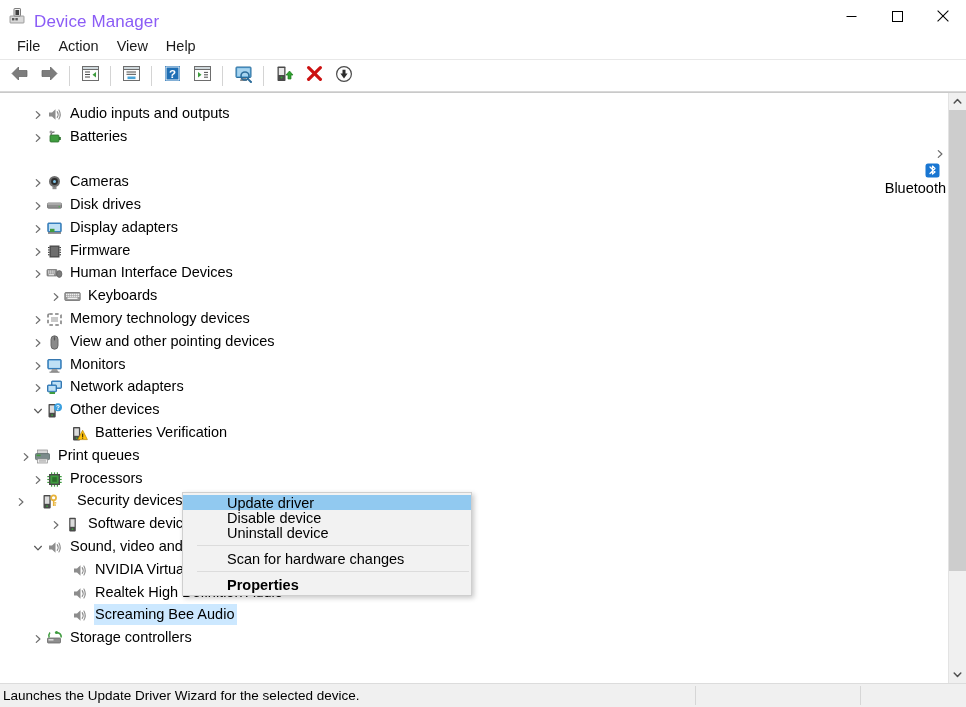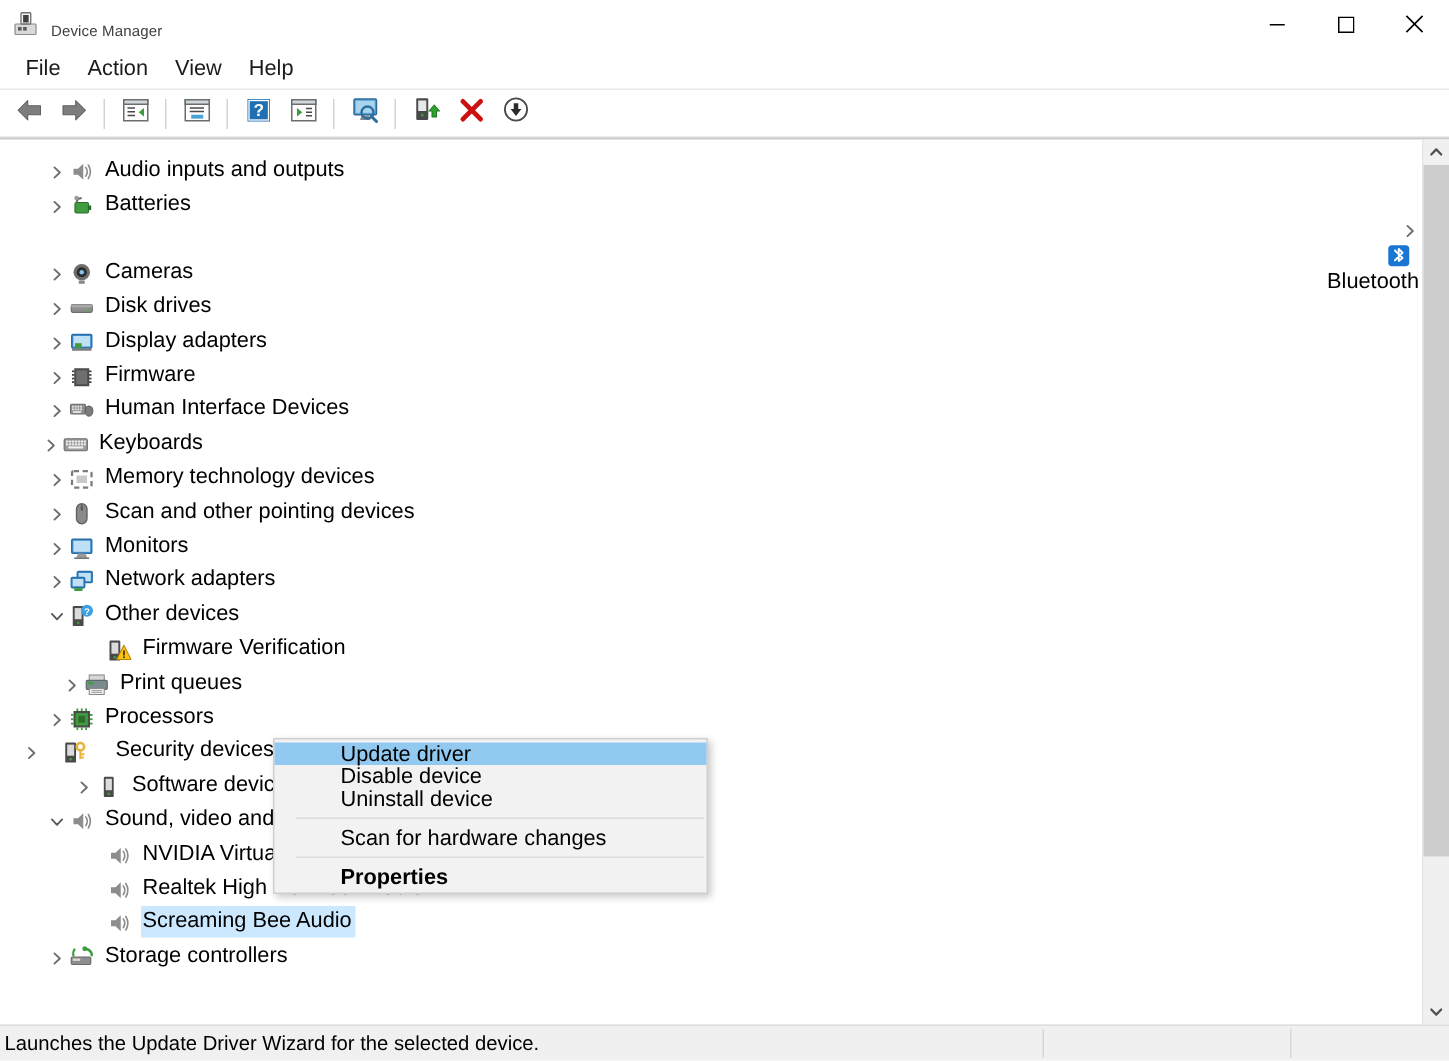--- a/index.html
+++ b/index.html
@@ -34,22 +34,22 @@
   }
   .title-icon {
     width: 18px;
     height: 18px;
     margin-left: 8px;
     margin-right: 8px;
     flex: 0 0 auto;
     position: relative;
   }
   .title-text {
-    font-size: 10px;
-    color: #404040;
+    font-size: 17px;
+    color: #8b5cf6;
     letter-spacing: 0.1px;
     margin-top: 11px;
   }
   .winbtns {
     position: absolute;
     right: 0;
     top: 0;
     height: 32px;
     display: flex;
   }
@@ -524,21 +524,21 @@
                 <rect x="2" y="7.3" width="1.3" height="1.2"></rect>
                 <rect x="3.8" y="7.3" width="1.3" height="1.2"></rect>
                 <rect x="5.6" y="7.3" width="1.3" height="1.2"></rect>
                 <rect x="7.4" y="7.3" width="1.3" height="1.2"></rect>
                 <rect x="2.6" y="9.1" width="5.5" height="1.2"></rect>
               </g>
               <ellipse cx="13.3" cy="9" rx="2.6" ry="3.4" fill="#7b7b7b" stroke="#5a5a5a" stroke-width="0.7"></ellipse>
             </svg></span>
           <span class="lbl">Human Interface Devices</span>
         </div>
-        <div class="row" style="padding-left: 26px;">
+        <div class="row" style="padding-left: 48px;">
           <span class="chev">
             <svg width="10" height="10" viewBox="0 0 10 10">
               <path d="M3.3 1.6 L6.9 5 L3.3 8.4" fill="none" stroke="#6d6d6d" stroke-width="1.25" stroke-linecap="round" stroke-linejoin="round"></path>
             </svg>
           </span>
           <span class="ico"><svg width="17" height="17" viewBox="0 0 17 17">
               <rect x="0.8" y="4.5" width="15.4" height="8" rx="1" fill="#9a9a9a" stroke="#6e6e6e" stroke-width="0.8"></rect>
               <g fill="#f0f0f0">
                 <rect x="2" y="5.7" width="1.5" height="1.3"></rect>
                 <rect x="4" y="5.7" width="1.5" height="1.3"></rect>
@@ -575,21 +575,21 @@
           <span class="chev">
             <svg width="10" height="10" viewBox="0 0 10 10">
               <path d="M3.3 1.6 L6.9 5 L3.3 8.4" fill="none" stroke="#6d6d6d" stroke-width="1.25" stroke-linecap="round" stroke-linejoin="round"></path>
             </svg>
           </span>
           <span class="ico"><svg width="17" height="17" viewBox="0 0 17 17">
               <rect x="5" y="1.8" width="7" height="13.4" rx="3.5" fill="#8a8a8a" stroke="#5f5f5f" stroke-width="0.9"></rect>
               <line x1="8.5" y1="2.2" x2="8.5" y2="6.6" stroke="#5f5f5f" stroke-width="0.9"></line>
               <rect x="7.8" y="3.4" width="1.4" height="2.6" rx="0.7" fill="#555"></rect>
             </svg></span>
-          <span class="lbl">Scan and other pointing devices</span>
+          <span class="lbl">View and other pointing devices</span>
         </div>
         <div class="row" style="padding-left: 30px;">
           <span class="chev">
             <svg width="10" height="10" viewBox="0 0 10 10">
               <path d="M3.3 1.6 L6.9 5 L3.3 8.4" fill="none" stroke="#6d6d6d" stroke-width="1.25" stroke-linecap="round" stroke-linejoin="round"></path>
             </svg>
           </span>
           <span class="ico"><svg width="17" height="17" viewBox="0 0 17 17">
               <rect x="1.8" y="2.5" width="13.4" height="9.4" rx="0.8" fill="#3f8fd0" stroke="#2a6ea8" stroke-width="0.9"></rect>
               <rect x="2.9" y="3.5" width="11.2" height="7.4" fill="#bfe0f5"></rect>
@@ -631,23 +631,23 @@
         <div class="row" style="padding-left: 55px;">
           <span class="chev"></span>
           <span class="ico"><svg width="17" height="17" viewBox="0 0 17 17">
               <rect x="2" y="2" width="7.2" height="13.4" rx="0.8" fill="#4a4a4a"></rect>
               <rect x="3.3" y="3.4" width="4.6" height="7.4" fill="#dcdcdc"></rect>
               <circle cx="5.6" cy="13.2" r="0.9" fill="#3f9c3f"></circle>
               <path d="M11.6 5.2 L16.4 14.6 L6.8 14.6 Z" fill="#ffc20e" stroke="#b8860b" stroke-width="0.7" stroke-linejoin="round"></path>
               <rect x="11.1" y="8.6" width="1.1" height="3.4" fill="#3a2c00"></rect>
               <rect x="11.1" y="12.6" width="1.1" height="1.1" fill="#3a2c00"></rect>
             </svg></span>
-          <span class="lbl">Firmware Verification</span>
-        </div>
-        <div class="row" style="padding-left: 40px;">
+          <span class="lbl">Batteries Verification</span>
+        </div>
+        <div class="row" style="padding-left: 18px;">
           <span class="chev">
             <svg width="10" height="10" viewBox="0 0 10 10">
               <path d="M3.3 1.6 L6.9 5 L3.3 8.4" fill="none" stroke="#6d6d6d" stroke-width="1.25" stroke-linecap="round" stroke-linejoin="round"></path>
             </svg>
           </span>
           <span class="ico"><svg width="17" height="17" viewBox="0 0 17 17">
               <rect x="3.5" y="2" width="10" height="4" fill="#d8d8d8" stroke="#8a8a8a" stroke-width="0.7"></rect>
               <rect x="1.5" y="5.6" width="14" height="6" rx="0.8" fill="#7b8b8b" stroke="#5a6a6a" stroke-width="0.8"></rect>
               <rect x="2.6" y="6.6" width="4" height="1.6" fill="#3f9c3f"></rect>
               <rect x="3.5" y="11" width="10" height="4" fill="#f0f0f0" stroke="#8a8a8a" stroke-width="0.7"></rect>

